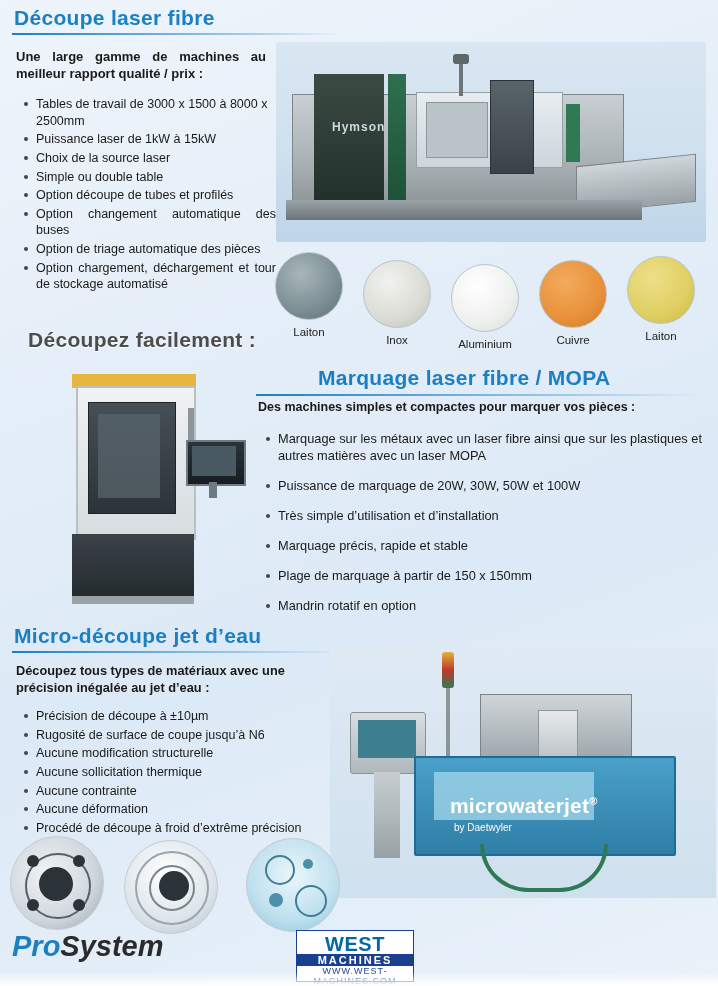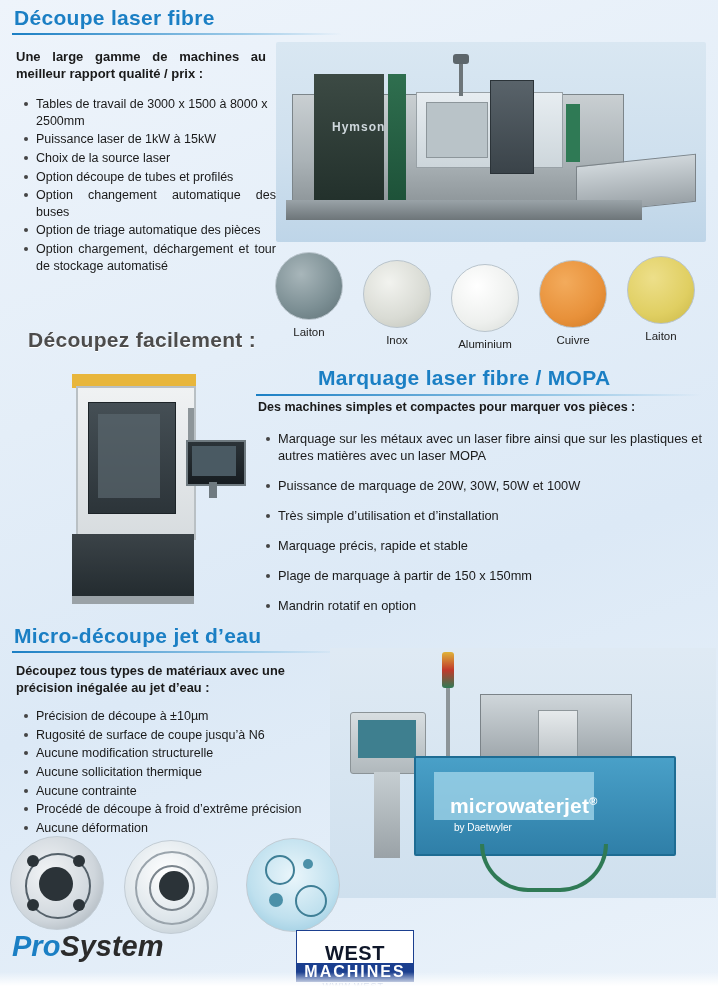--- a/index.html
+++ b/index.html
@@ -113,38 +113,39 @@
   .smp2{left:118px;top:4px;background:radial-gradient(circle at 45% 35%,#ffffff,#dde5ea 60%,#b6c2ca);}
   .smp3{left:240px;top:2px;background:radial-gradient(circle at 50% 40%,#eaf6fb,#bfe0ee 60%,#8dc4dc);}
   .dot{position:absolute;border-radius:50%;background:#2b3338;}
   .ring{position:absolute;border-radius:50%;border:2px solid #55616a;}
 
   
   #footer-brand{position:absolute;left:12px;top:930px;font-size:29px;font-weight:bold;font-style:italic;}
   #footer-brand .c1{color:#1b7fc4;}
   #footer-brand .c2{color:#2b2b2b;}
   #west-logo{position:absolute;left:296px;top:930px;width:116px;height:50px;background:#fff;border:1px solid #1b3f8f;text-align:center;}
-  #west-logo .w1{font-size:20px;font-weight:bold;color:#0f172a;line-height:1;padding-top:12px;letter-spacing:.5px;}
-  #west-logo .w2{font-size:16px;font-weight:bold;color:#fff;background:#1b3f8f;letter-spacing:2px;}
+  #west-logo .w1{font-size:20px;font-weight:bold;color:#0369a1;line-height:1;padding-top:3px;letter-spacing:.5px;}
+  #west-logo .w2{font-size:11px;font-weight:bold;color:#fff;background:#1b3f8f;letter-spacing:2px;}
   #west-logo .w3{font-size:9px;color:#1b3f8f;letter-spacing:1px;}
   .fade{position:absolute;left:0;bottom:0;width:718px;height:14px;background:linear-gradient(to bottom,rgba(255,255,255,0),#ffffff);}
 </style>
 </head>
 <body>
 
 <div class="page">
 
   <div class="h-title" id="sec1-title">Découpe laser fibre</div>
   <div class="rule" id="sec1-rule"></div>
   <div class="txt just" id="sec1-lead">Une large gamme de machines au meilleur rapport qualité / prix :</div>
 
   <ul class="bul" id="sec1-list">
     <li>Tables de travail de 3000 x 1500 à 8000 x 2500mm</li>
     <li>Puissance laser de 1kW à 15kW</li>
     <li>Choix de la source laser</li>
+    <li>Simple ou double table</li>
     <li>Option découpe de tubes et profilés</li>
     <li class="just">Option changement automatique des buses</li>
     <li class="just">Option de triage automatique des pièces</li>
     <li class="just">Option chargement, déchargement et tour de stockage automatisé</li>
   </ul>
 
   <div id="laser-machine">
     <div class="lm-body"></div>
     <div class="lm-dark"></div>
     <div class="lm-green"></div>
@@ -216,22 +217,22 @@
   <div class="h-title" id="sec3-title">Micro-découpe jet d’eau</div>
   <div class="rule" id="sec3-rule"></div>
   <div id="sec3-lead">Découpez tous types de matériaux avec une précision inégalée au jet d’eau :</div>
 
   <ul class="bul" id="sec3-list">
     <li>Précision de découpe à ±10µm</li>
     <li>Rugosité de surface de coupe jusqu’à N6</li>
     <li>Aucune modification structurelle</li>
     <li>Aucune sollicitation thermique</li>
     <li>Aucune contrainte</li>
+    <li>Aucune déformation</li>
     <li>Procédé de découpe à froid d’extrême précision</li>
-    <li>Aucune déformation</li>
   </ul>
 
   <div id="waterjet">
     <div class="wj-light"></div>
     <div class="wj-pole"></div>
     <div class="wj-ctrl"></div>
     <div class="wj-scr"></div>
     <div class="wj-bridge"></div>
     <div class="wj-head"></div>
     <div class="wj-tank"></div>

